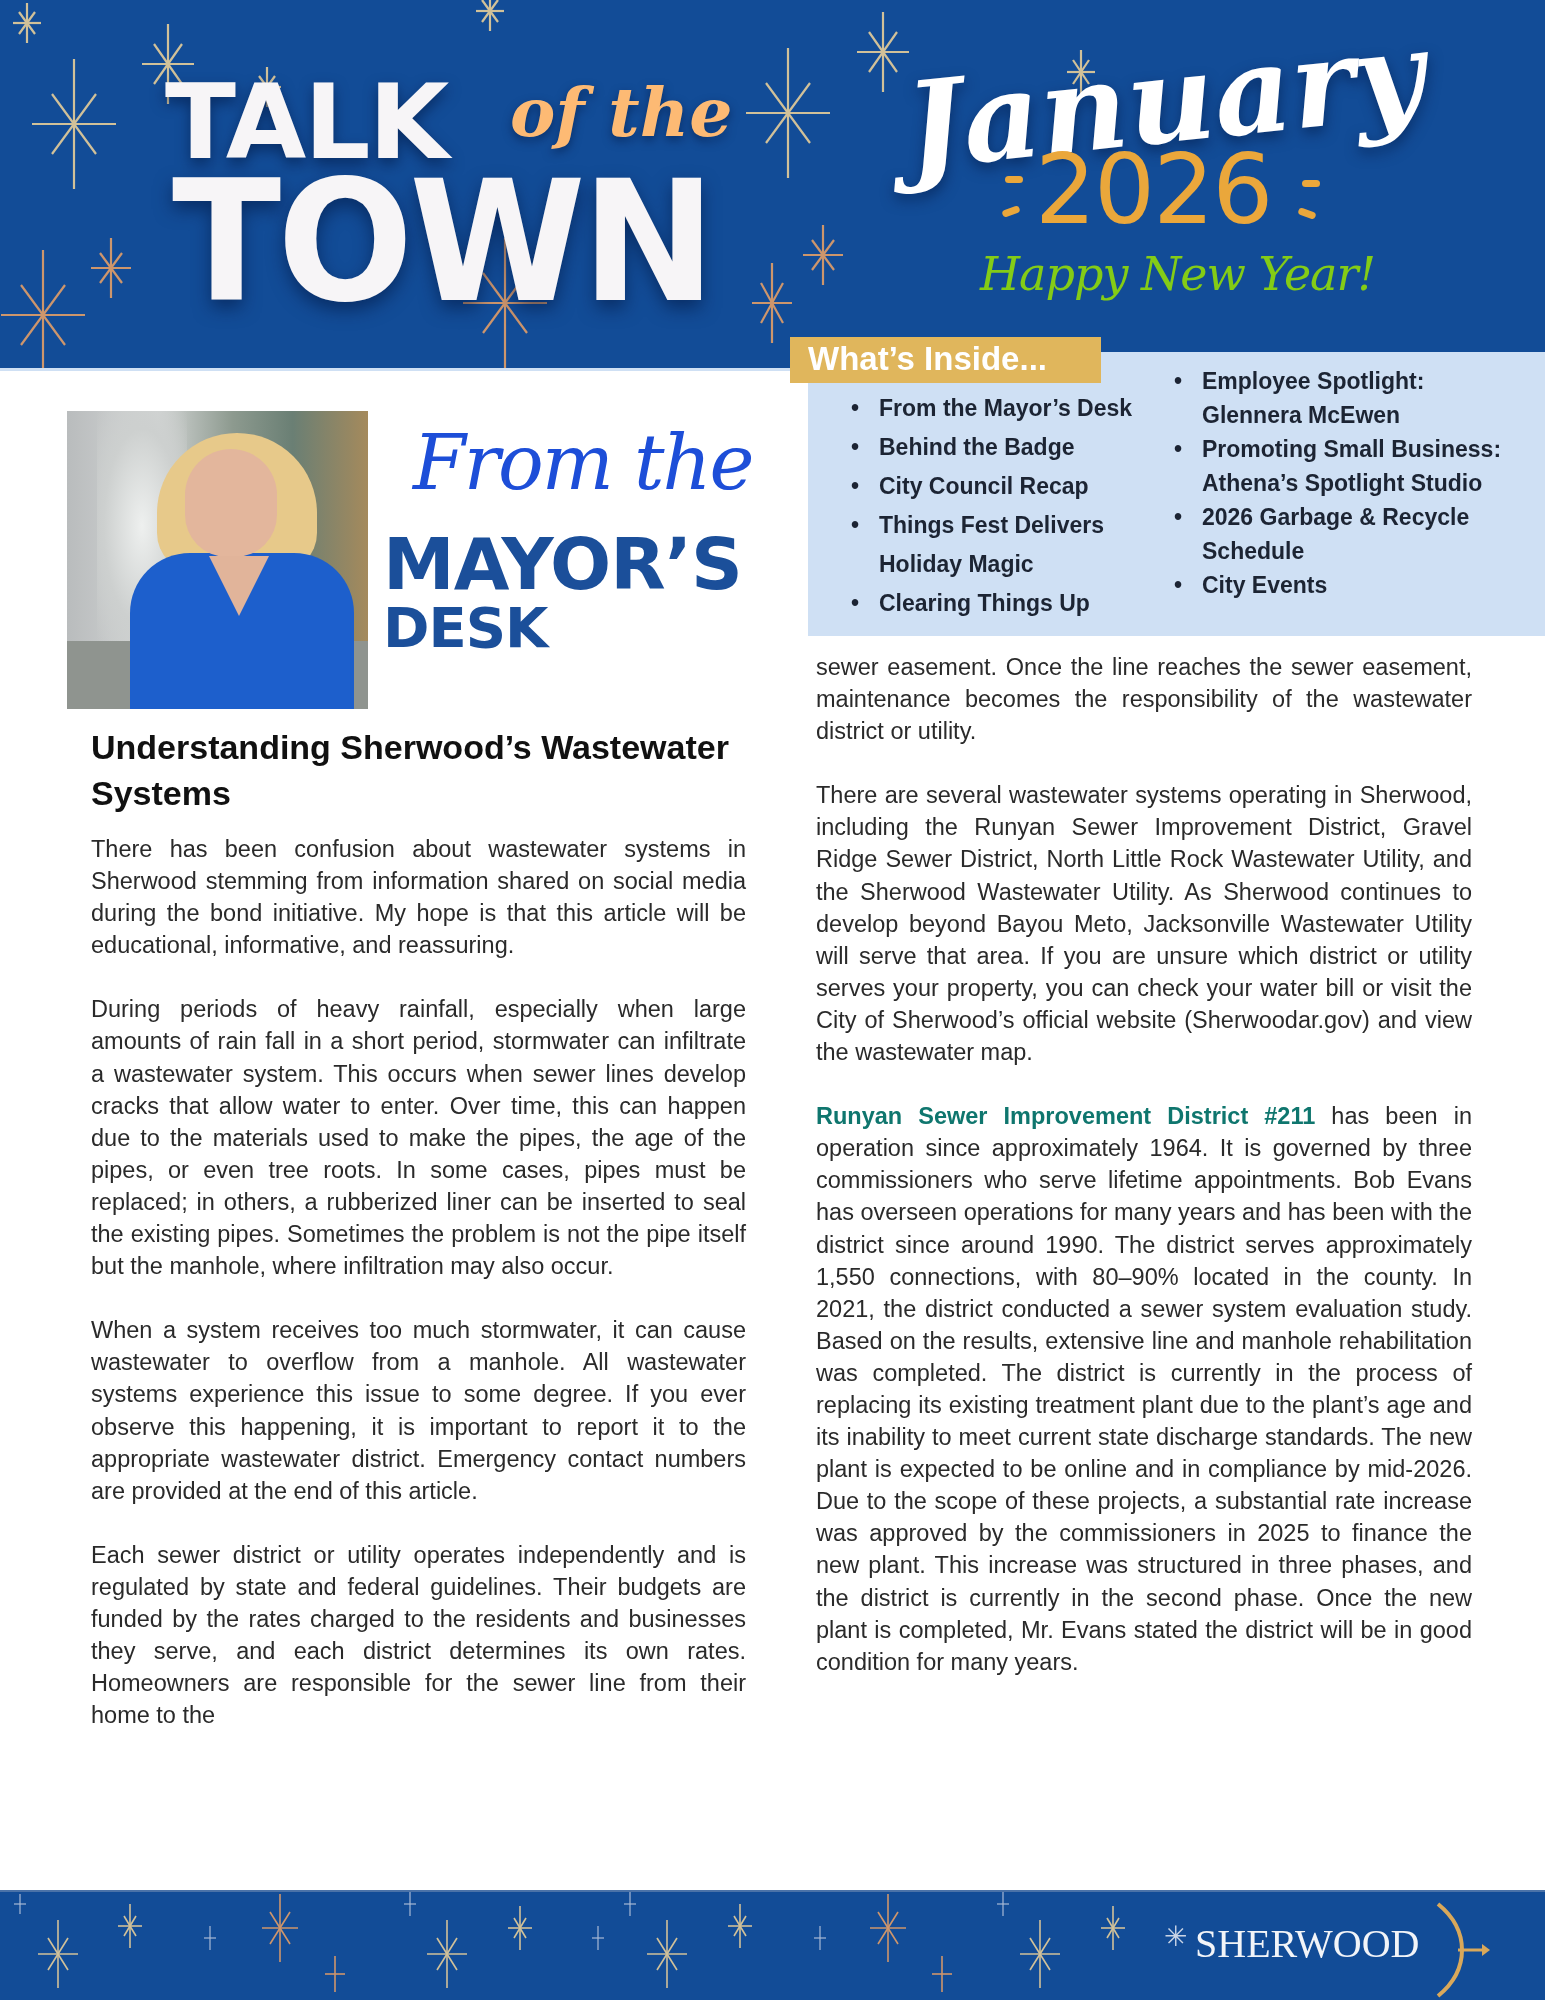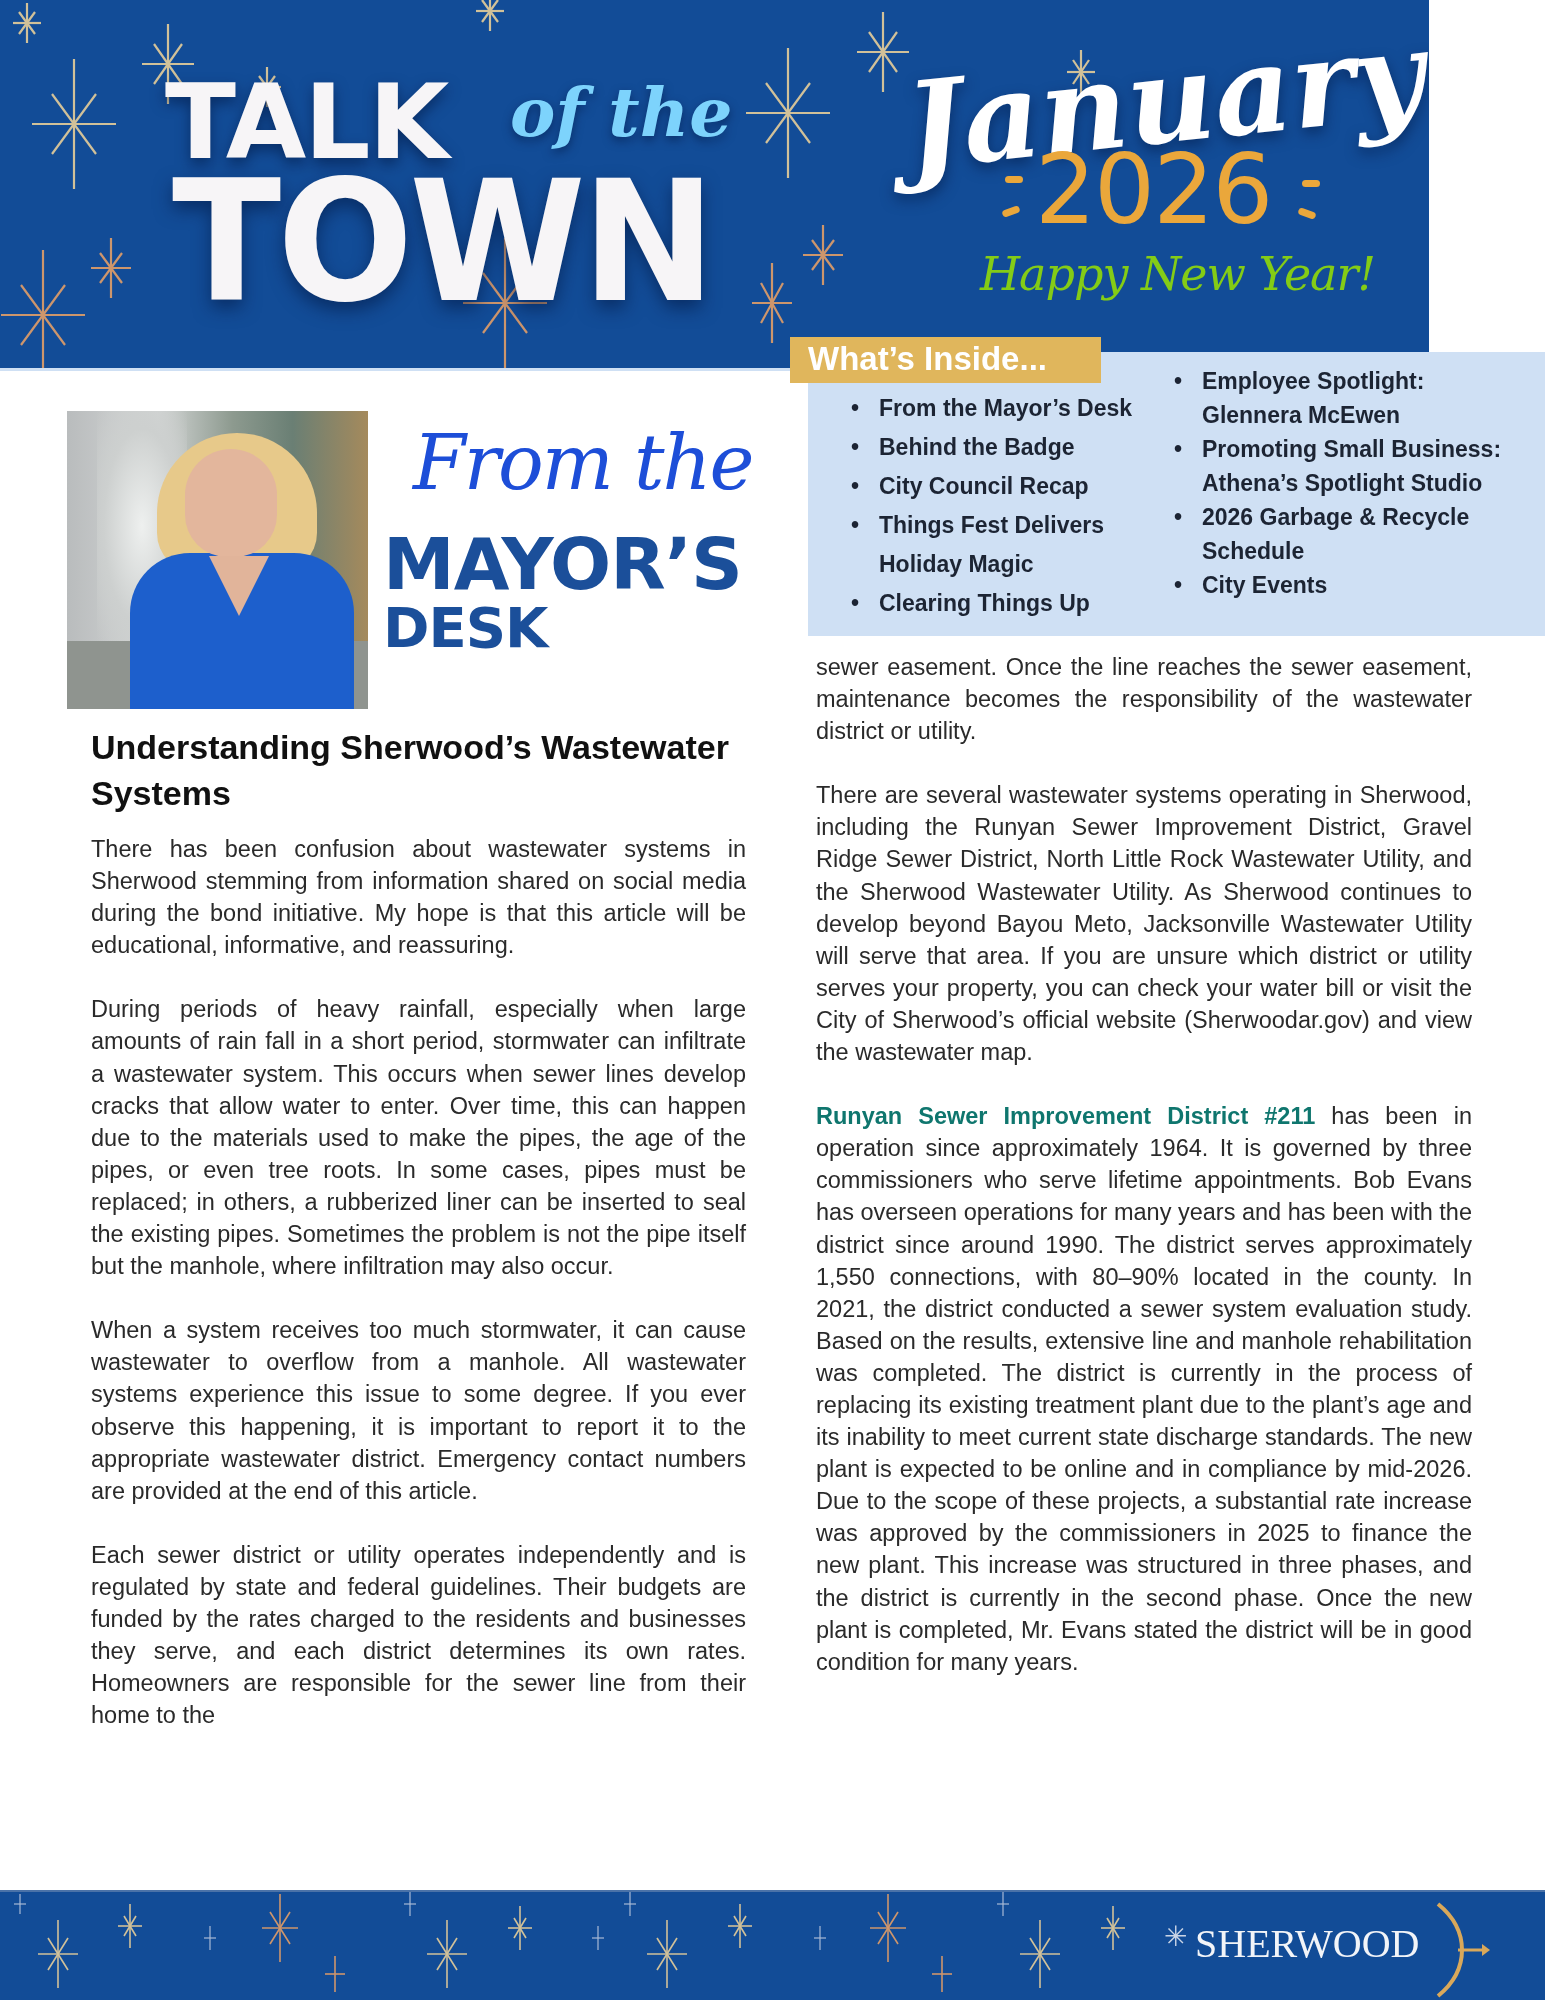--- a/index.html
+++ b/index.html
@@ -1,24 +1,24 @@
 <!DOCTYPE html>
 <html><head>
 <meta charset="utf-8">
 <style>
   * { box-sizing: border-box; margin: 0; padding: 0; }
   html, body { width: 1545px; height: 2000px; background: #ffffff; overflow: hidden; }
   body { position: relative; font-family: "Liberation Sans", sans-serif; color: #1e1e1e; }
 
   
-  .banner { position: absolute; left: 0; top: 0; width: 1429px; height: 370px; background: #124c97; overflow: hidden; }
+  .banner { position: absolute; left: 0; top: 0; width: 1545px; height: 370px; background: #124c97; overflow: hidden; }
   .banner-bottom-line { position: absolute; left: 0; top: 368px; width: 1545px; height: 3px; background: #cfe0f4; }
   .stars-svg { position: absolute; left: 0; top: 0; }
   .talk { position: absolute; left: 165px; top: 70px; font-family: "DejaVu Sans", sans-serif; font-weight: bold; font-size: 104px; color: #f7f5f7; letter-spacing: -2px; text-shadow: 0 6px 14px rgba(0,20,60,0.55); line-height: 1; }
-  .ofthe { position: absolute; left: 510px; top: 78px; font-family: "DejaVu Serif", serif; font-style: italic; font-weight: bold; font-size: 68px; color: #7dd3fc; text-shadow: 0 4px 10px rgba(0,20,60,0.5); line-height: 1; }
+  .ofthe { position: absolute; left: 510px; top: 78px; font-family: "DejaVu Serif", serif; font-style: italic; font-weight: bold; font-size: 68px; color: #fdba74; text-shadow: 0 4px 10px rgba(0,20,60,0.5); line-height: 1; }
   .town { position: absolute; left: 172px; top: 158px; font-family: "DejaVu Sans", sans-serif; font-weight: bold; font-size: 160px; color: #f7f5f7; letter-spacing: -4px; text-shadow: 0 8px 18px rgba(0,20,60,0.55); line-height: 1; transform: scaleY(1.05); transform-origin: top left; }
   .january { position: absolute; left: 905px; top: 40px; font-family: "DejaVu Serif", serif; font-style: italic; font-weight: bold; font-size: 120px; color: #ffffff; transform: rotate(-6deg); text-shadow: 0 6px 14px rgba(0,20,60,0.5); line-height: 1; }
   .year { position: absolute; left: 1035px; top: 142px; font-family: "DejaVu Sans", sans-serif; font-size: 96px; color: #eaa73b; line-height: 1; letter-spacing: -2px; }
   .year-dash { position: absolute; width: 18px; height: 7px; border-radius: 4px; background: #eaa73b; }
   .hny { position: absolute; left: 980px; top: 251px; font-family: "DejaVu Serif", serif; font-style: italic; font-size: 46px; color: #84cc16; line-height: 1; letter-spacing: -1px; }
 
   
   .inside-box { position: absolute; left: 808px; top: 352px; width: 737px; height: 284px; background: #cfe0f4; }
   .inside-label { position: absolute; left: 790px; top: 337px; width: 311px; height: 46px; background: #e0b65c; color: #ffffff; font-weight: bold; font-size: 33px; padding: 3px 9px 0 18px; font-family: "Liberation Sans", sans-serif; }
   .inside-col { position: absolute; list-style: none; }

